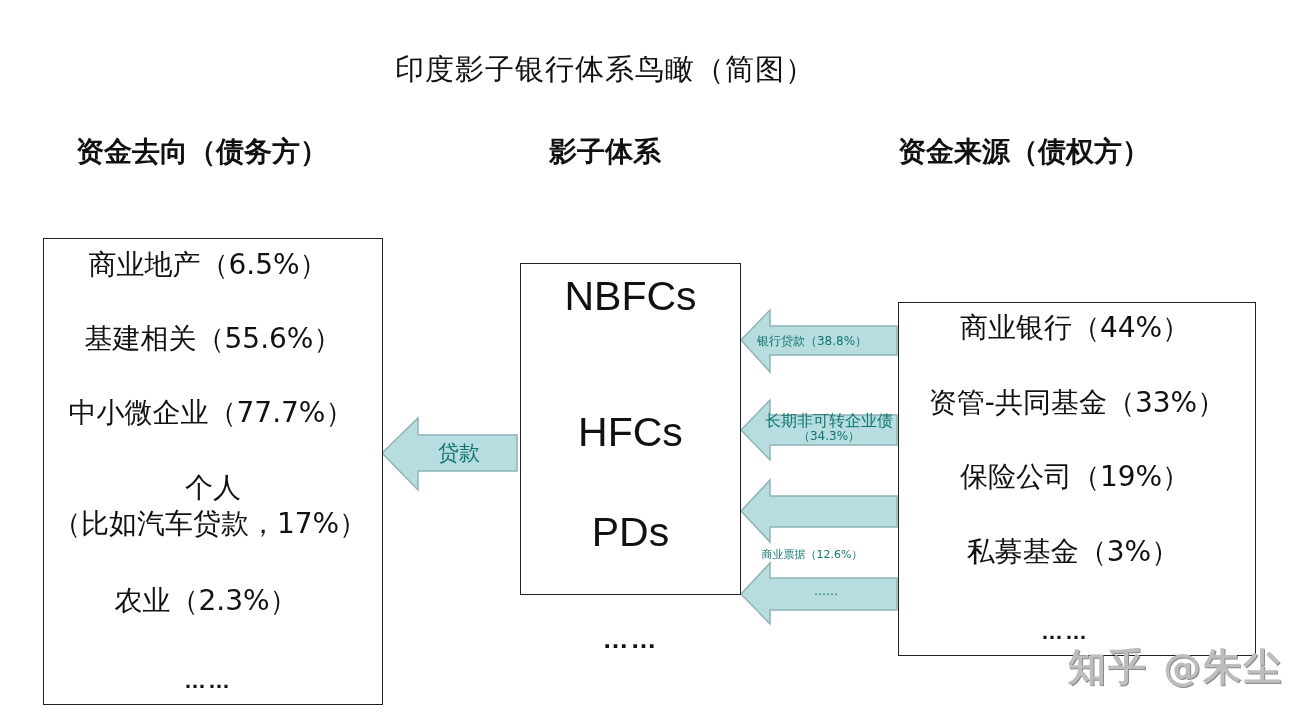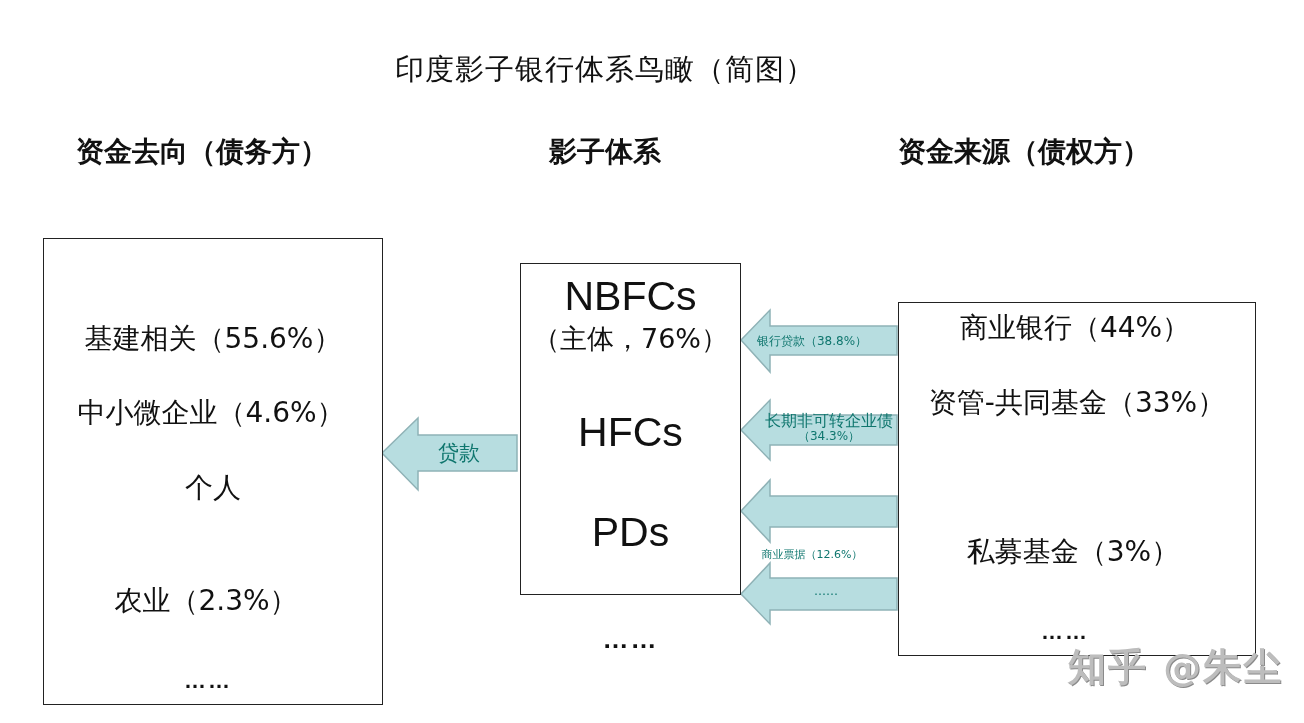--- a/index.html
+++ b/index.html
@@ -46,35 +46,37 @@
 
 <div class="arrow-label" style="left:418px; width:82px; top:439px; font-size:21px;">贷款</div>
 
 <div class="arrow-label" style="left:737px; width:150px; top:333px; font-size:12px;">银行贷款（38.8%）</div>
 <div class="arrow-label" style="left:764px; width:130px; top:414px; font-size:16px; line-height:14px;">长期非可转企业债</div>
 <div class="arrow-label" style="left:764px; width:130px; top:429px; font-size:12px; line-height:14px;">（34.3%）</div>
 <div class="arrow-label" style="left:737px; width:150px; top:504px; font-size:11px;margin-top:43px;">商业票据（12.6%）</div>
 <div class="arrow-label" style="left:770px; width:112px; top:584px; font-size:12px;">……</div>
 
 <div class="abs box" style="left:43px; top:238px; width:340px; height:467px;">
+  <div class="item" style="top:9px; left:-10px;">商业地产（6.5%）</div>
   <div class="item" style="top:83px;">基建相关（55.6%）</div>
-  <div class="item" style="top:157px; left:-4px;">中小微企业（4.6%）</div>
+  <div class="item" style="top:157px; left:-4px;">中小微企业（77.7%）</div>
   <div class="item" style="top:232px;">个人</div>
+  <div class="item" style="top:268px; left:-6px;">（比如汽车贷款，17%）</div>
   <div class="item" style="top:345px; left:-14px;">农业（2.3%）</div>
   <div class="item dots" style="top:425px; left:-10px; font-size:22px;">……</div>
 </div>
 
 <div class="abs box" style="left:520px; top:263px; width:221px; height:332px;">
   <div class="mid-item" style="top:9px;">NBFCs</div>
-  <div class="item" style="top:58px; font-size:27px;">（主体，76%）</div>
   <div class="mid-item" style="top:245px;">PDs</div>
   <div class="mid-item" style="top:145px;">HFCs</div>
   <div class="mid-item dots" style="top:352px; font-size:26px;">……</div>
 </div>
 
 <div class="abs box" style="left:898px; top:302px; width:358px; height:354px;">
   <div class="item" style="top:8px; left:-4px;">商业银行（44%）</div>
   <div class="item" style="top:83px;">资管-共同基金（33%）</div>
+  <div class="item" style="top:157px; left:-4px;">保险公司（19%）</div>
   <div class="item" style="top:232px; left:-8px;">私募基金（3%）</div>
   <div class="item dots" style="top:312px; left:-24px; font-size:22px;">……</div>
 </div>
 
 <div class="watermark">知乎 @朱尘</div>
 
 </body></html>

